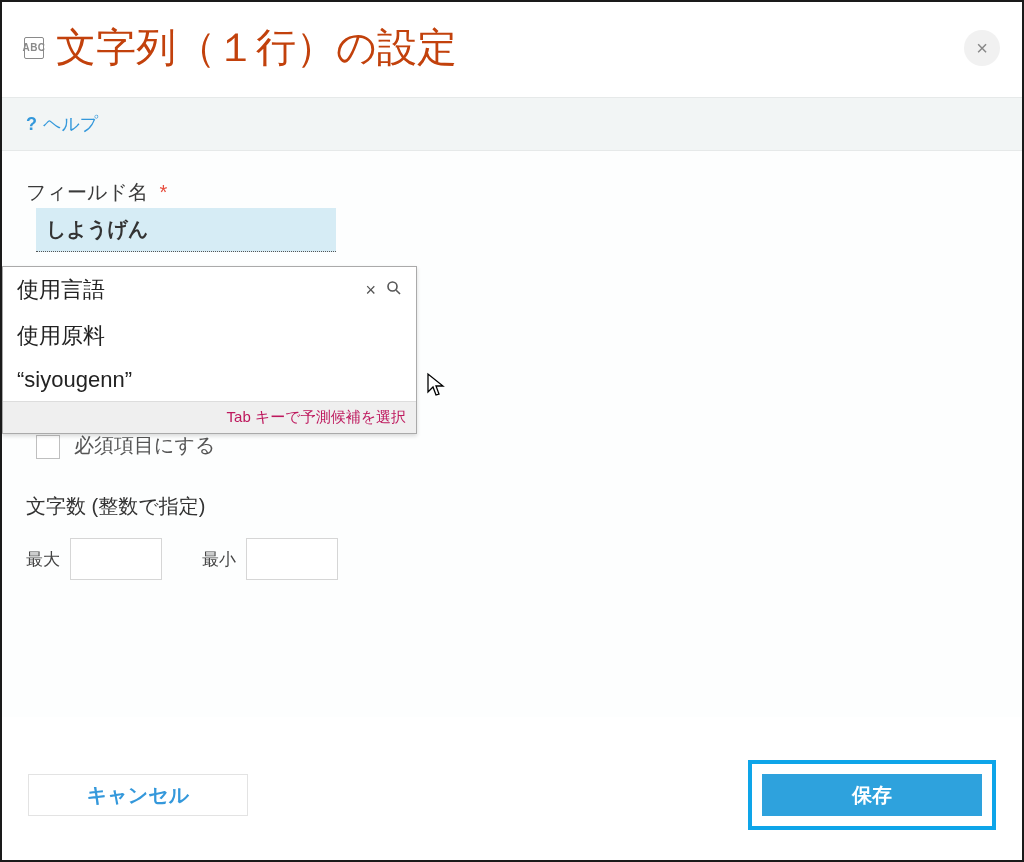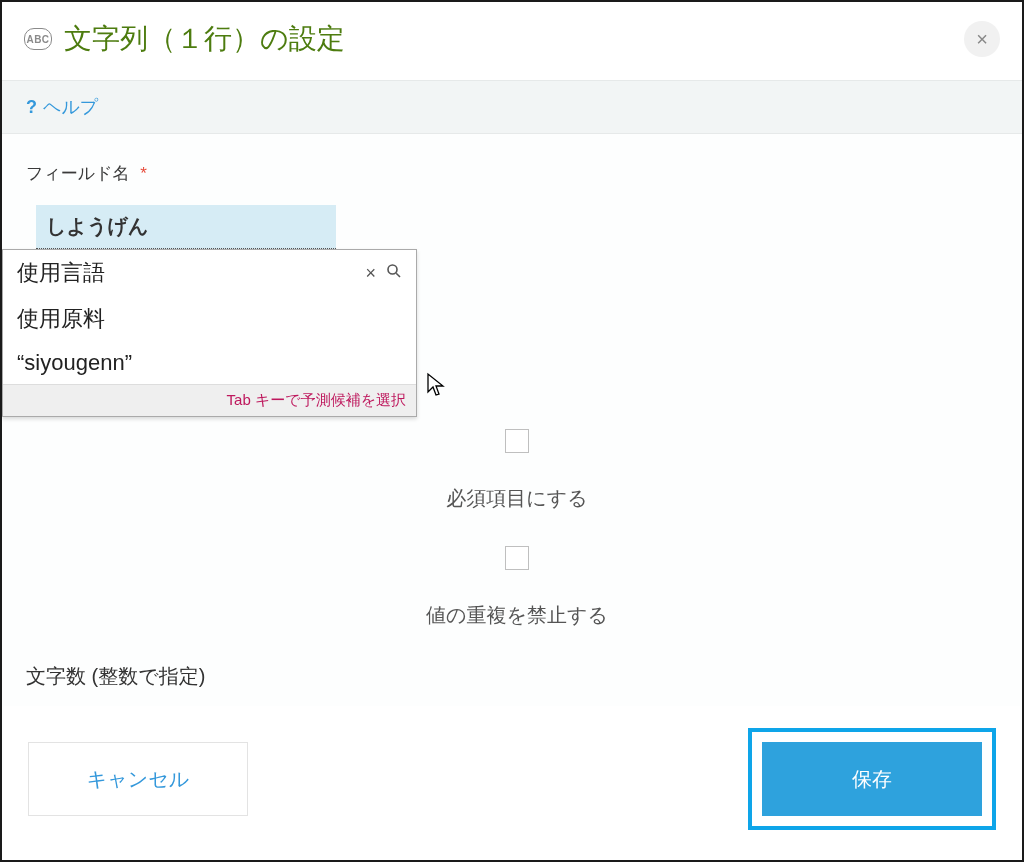--- a/index.html
+++ b/index.html
@@ -21,33 +21,33 @@
     justify-content: space-between;
     padding: 18px 22px 22px 22px;
     background: #fff;
   }
   .header-left {
     display: flex;
     align-items: center;
     gap: 12px;
   }
   .abc-icon {
-    width: 28px; height: 22px;
+    width: 20px; height: 22px;
     border: 1.5px solid #8a8a8a;
     color: #8a8a8a;
     font-size: 10px;
     font-weight: 600;
     letter-spacing: 0.5px;
     display: flex; align-items: center; justify-content: center;
-    border-radius: 10px;
+    border-radius: 2px;
     flex-shrink: 0;
   }
   .header-title {
-    font-size: 28px;
-    color: #4d7c0f;
+    font-size: 40px;
+    color: #c2410c;
     font-weight: 400;
   }
   .close-btn {
     width: 36px; height: 36px;
     border-radius: 50%;
     background: #f1f1f1;
     color: #888;
     display: flex; align-items: center; justify-content: center;
     font-size: 20px;
     line-height: 1;
@@ -74,23 +74,23 @@
   }
 
   
   .form-body {
     background: #fdfefe;
     padding: 28px 24px 20px 24px;
     position: relative;
     min-height: 566px;
   }
   .field-label {
-    font-size: 17px;
+    font-size: 20px;
     color: #3a3a3a;
-    margin-bottom: 20px;
+    margin-bottom: 2px;
   }
   .req-star { color: #e74c3c; margin-left: 6px; }
 
   .text-input-wrap {
     margin-left: 10px;
     margin-bottom: 12px;
   }
   .text-input {
     width: 300px;
     height: 44px;
@@ -141,24 +141,23 @@
     text-align: right;
   }
 
   
   .checkbox-group {
     margin-top: 180px; 
     margin-left: 10px;
   }
   .checkbox-row {
     display: flex;
-    align-items: center;
-    gap: 32px;
+    align-items: flex-end;
+    gap: 14px;
     margin-bottom: 34px;
-    flex-direction: column;
   }
   .fake-checkbox {
     width: 24px; height: 24px;
     border: 1.5px solid #bfbfbf;
     background: #fff;
     cursor: pointer;
     flex-shrink: 0;
   }
   .checkbox-label {
     font-size: 20px;
@@ -194,25 +193,26 @@
     position: absolute;
     left: 2px; right: 2px; bottom: 2px;
     background: #fff;
     padding: 22px 24px 28px 24px;
     display: flex;
     justify-content: space-between;
     align-items: center;
   }
   .btn {
     min-width: 220px;
-    height: 74px;
+    height: 42px;
     display: flex; align-items: center; justify-content: center;
     font-size: 20px;
     cursor: pointer;
     border: 1px solid transparent;
+    font-weight: bold;
   }
   .btn-cancel {
     color: #3498db;
     background: #fff;
     border: 1px solid #e3e3e3;
   }
   .btn-save {
     color: #fff;
     background: #2ea2dd;
   }
@@ -281,24 +281,20 @@
       <span>“siyougenn”</span>
     </div>
     <div class="ime-tip">Tab キーで予測候補を選択</div>
   </div>
 
   <div class="checkbox-group">
     <div class="checkbox-row">
       <span class="fake-checkbox"></span>
       <span class="checkbox-label">必須項目にする</span>
     </div>
-    <div class="checkbox-row">
-      <span class="fake-checkbox"></span>
-      <span class="checkbox-label">値の重複を禁止する</span>
-    </div>
   </div>
 
   <div class="charcount-title">文字数 (整数で指定)</div>
   <div class="charcount-row">
     <div class="cc-pair">
       <span class="cc-label">最大</span>
       <input class="cc-input" type="text" value="" style="">
     </div>
     <div class="cc-pair">
       <span class="cc-label">最小</span>

